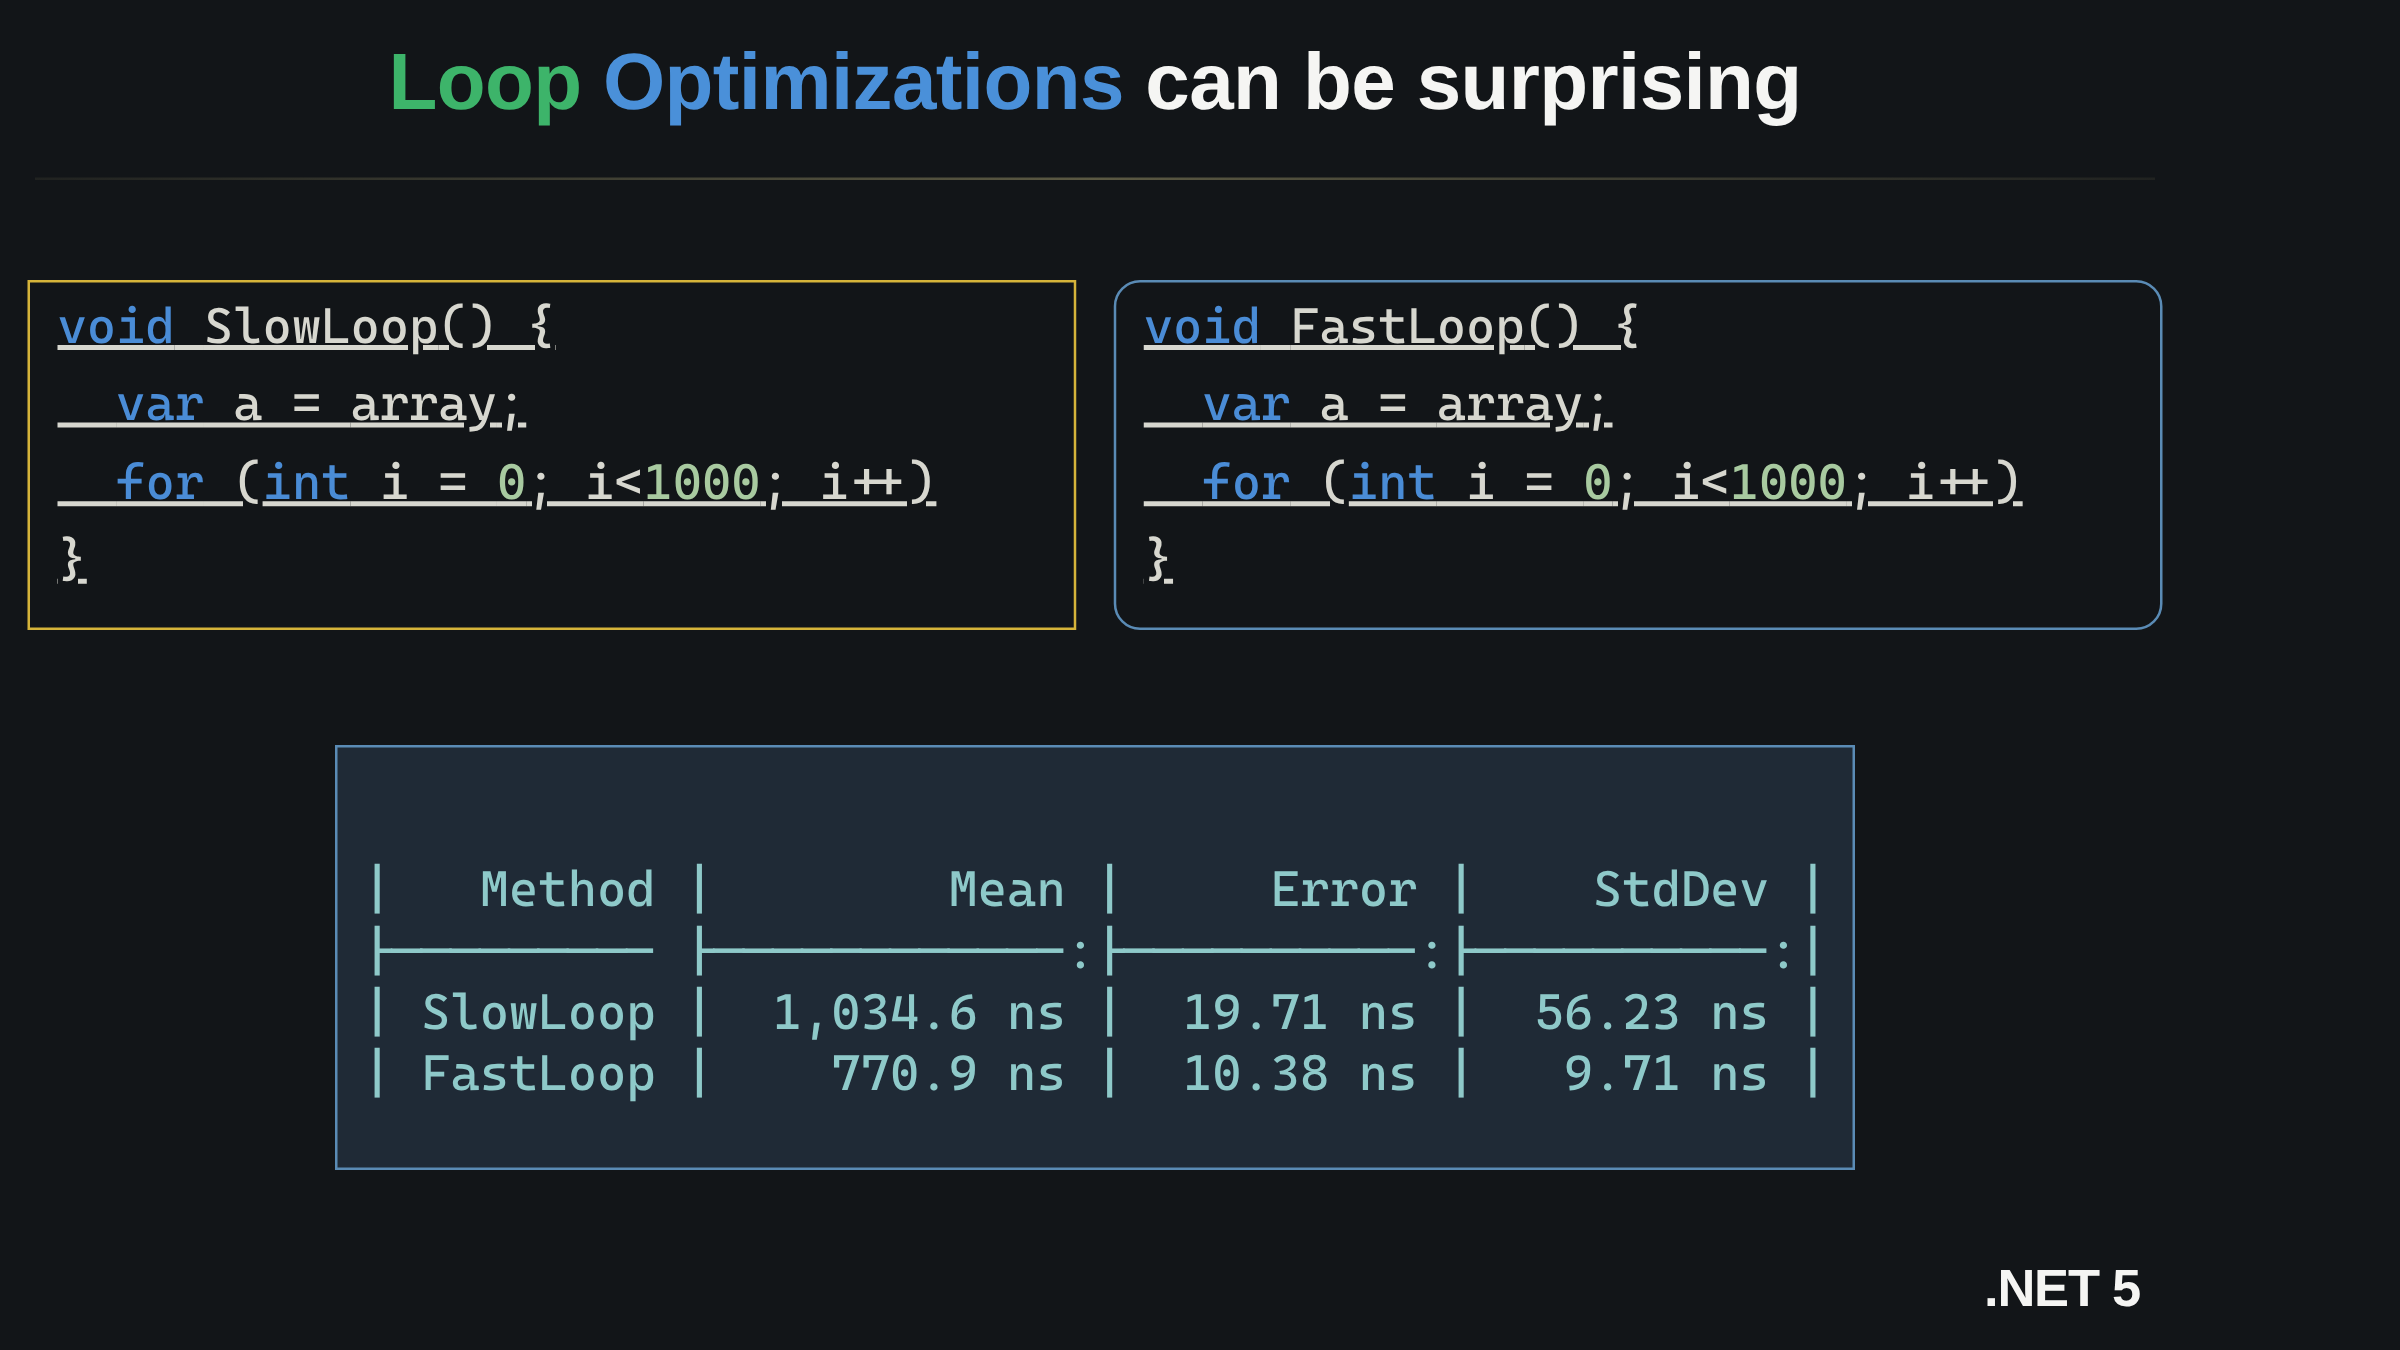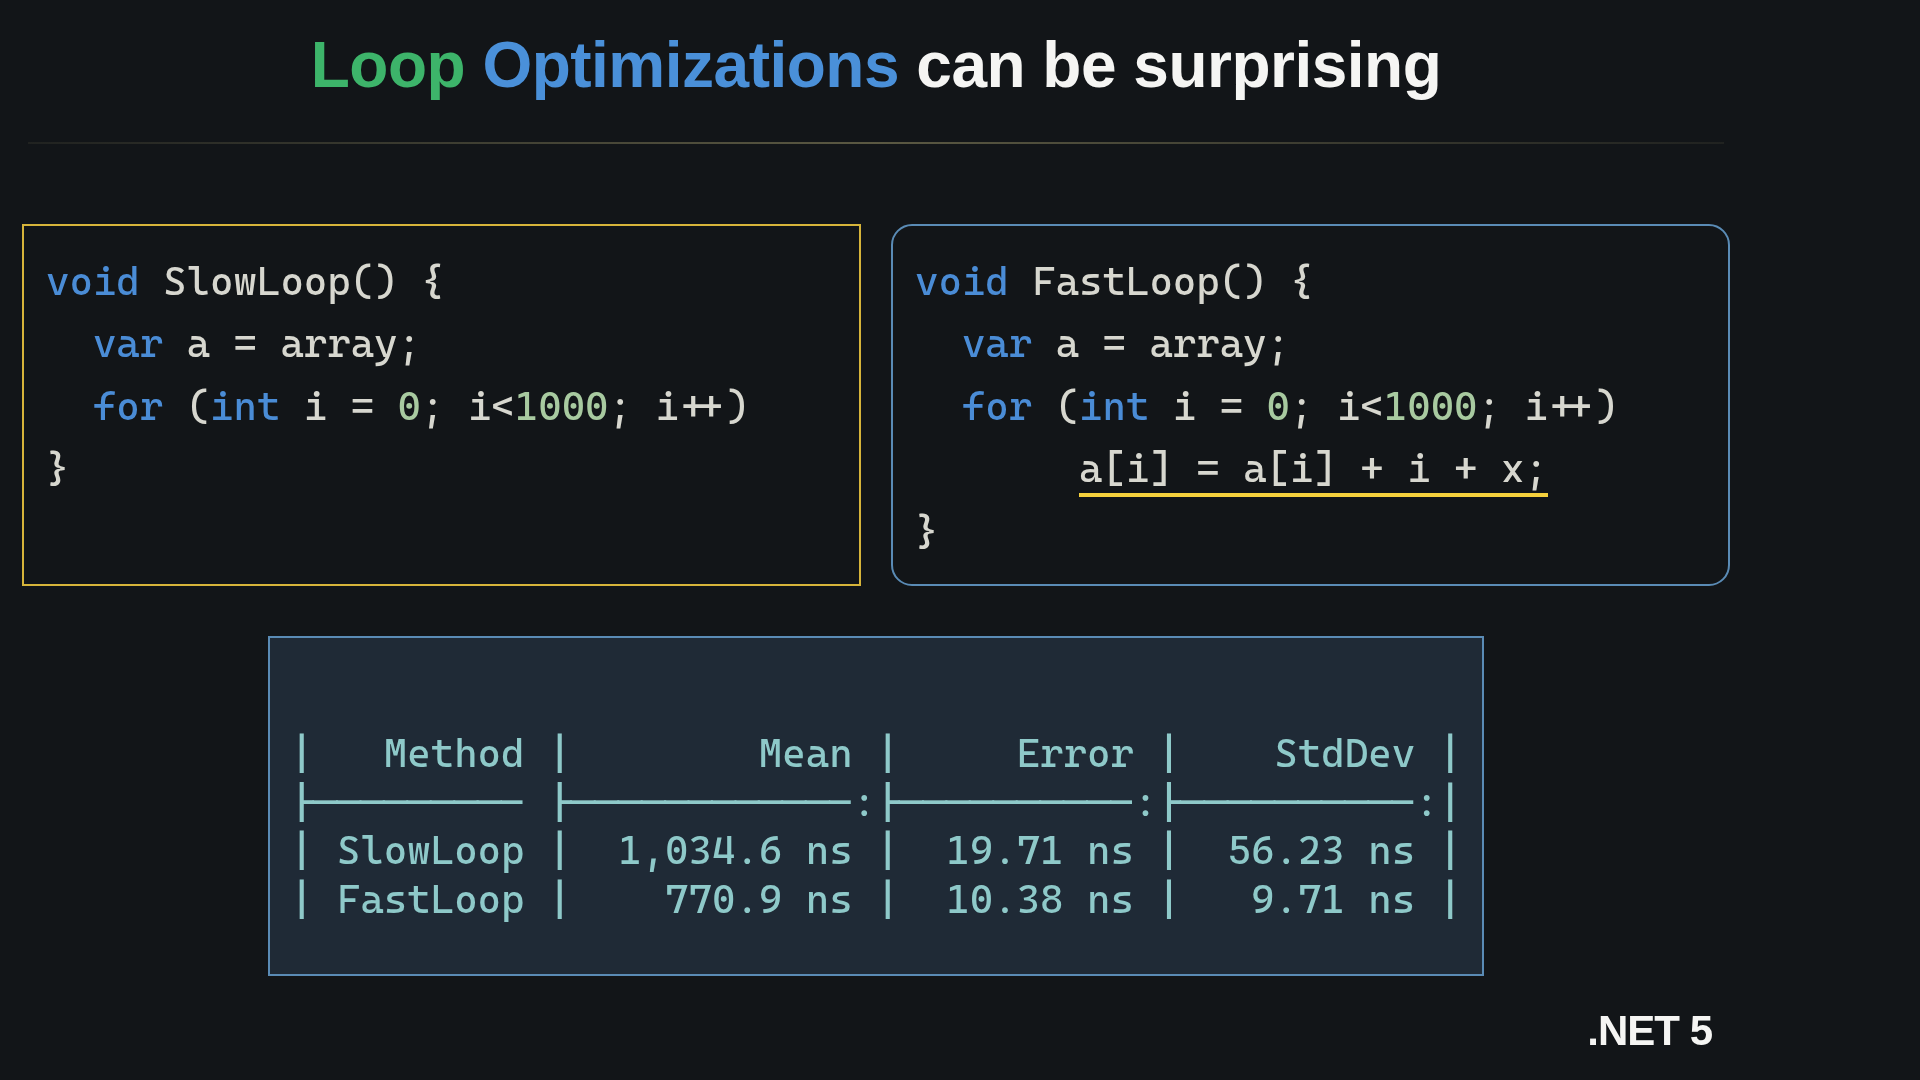--- a/index.html
+++ b/index.html
@@ -35,43 +35,44 @@
 
   .code-row {
     display: flex;
     gap: 30px;
     padding: 0 4px;
   }
 
   .code-box {
     flex: 1;
     border: 2px solid;
-    padding: 24px 22px 22px 22px;
+    padding: 4px 22px 22px 22px;
     font-family: "Cascadia Code", "Fira Code", Consolas, monospace;
     font-size: 40px;
     line-height: 1.56;
     color: #d7d7cf;
     background: #121518;
+    text-decoration: underline;
   }
   .code-box.left  { border-color: #d6b43a; }
   .code-box.right { border-color: #5a8bb5; border-radius: 21px; }
 
   .kw   { color: #4a8cd6; }     
   .fn   { color: #d7d7cf; }
   .num  { color: #a8caa0; }
   .expr-line { white-space: pre; }
   .hl   {
     border-bottom: 4px solid #f5d03c;
     padding-bottom: 2px;
   }
 
   .bench-wrap {
     display: flex;
     justify-content: center;
-    margin-top: 50px;
+    margin-top: 92px;
   }
   .bench {
     border: 2px solid #5a8bb5;
     background: #1f2a36;
     padding: 42px 20px 50px 20px;
     font-family: "Cascadia Code", "Fira Code", Consolas, monospace;
     font-size: 40px;
     line-height: 1.22;
     color: #8ec9c9;
     white-space: pre;
@@ -107,21 +108,20 @@
       <div class="expr-line"><span class="kw">void</span> <span class="fn">SlowLoop</span>() {</div>
       <div class="expr-line">  <span class="kw">var</span> a = <span>array</span>;</div>
       <div class="expr-line">  <span class="kw">for</span> (<span class="kw">int</span> i = <span class="num">0</span>; i&lt;<span class="num">1000</span>; i++)</div>
       <div class="expr-line">}</div>
     </div>
 
     <div class="code-box right">
       <div class="expr-line"><span class="kw">void</span> <span class="fn">FastLoop</span>() {</div>
       <div class="expr-line">  <span class="kw">var</span> a = <span>array</span>;</div>
       <div class="expr-line">  <span class="kw">for</span> (<span class="kw">int</span> i = <span class="num">0</span>; i&lt;<span class="num">1000</span>; i++)</div>
-      <div class="expr-line">       <span class="hl">a[i] = a[i] + i + x;</span></div>
       <div class="expr-line">}</div>
     </div>
 
   </div>
 
   <div class="bench-wrap">
     <div class="bench">
 <span>|   Method |        Mean |     Error |    StdDev |</span>
 <span>|--------- |------------:|----------:|----------:|</span>
 <span>| SlowLoop |  1,034.6 ns |  19.71 ns |  56.23 ns |</span>

